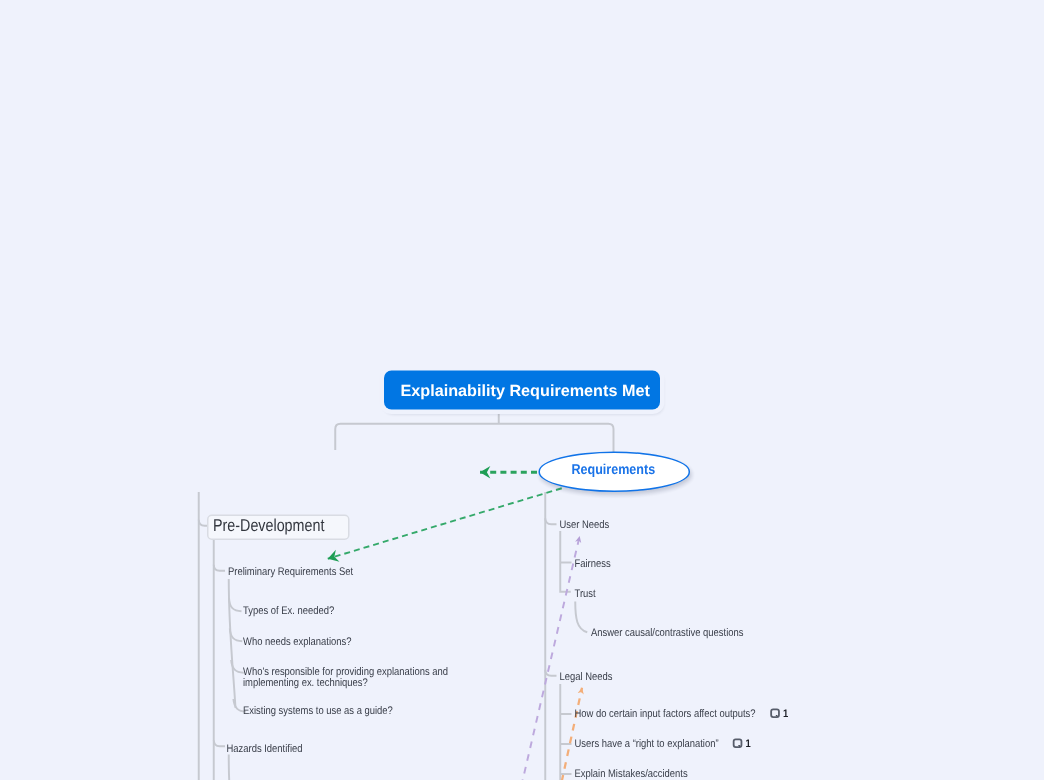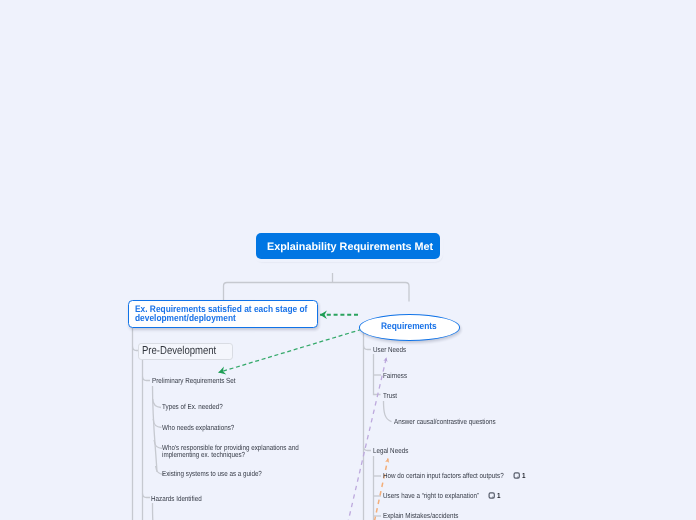--- a/index.html
+++ b/index.html
@@ -4,32 +4,32 @@
 <style>
   html,body{margin:0;padding:0;}
   body{width:696px;height:520px;background:#eff2fc;overflow:hidden;
        font-family:"Liberation Sans",sans-serif;position:relative;
        -webkit-font-smoothing:antialiased;text-rendering:geometricPrecision;}
   #canvas{position:absolute;left:0;top:0;width:696px;height:520px;
        opacity:.999;transform:translateZ(0);}
   svg.layer{position:absolute;left:0;top:0;width:696px;height:520px;overflow:visible;
             pointer-events:none;}
   .node{position:absolute;box-sizing:border-box;}
-  .root-node{left:256px;top:233px;width:184px;height:26px;background:#0076e3;
+  .root-node{left:256px;top:247px;width:184px;height:26px;background:#0076e3;
     border-radius:5px;
     box-shadow:0 0 0 3px #eff2fc, 1px 2px 3px rgba(40,50,80,.25);}
   .root-node span{position:absolute;left:11px;top:9.4px;color:#fff;font-weight:bold;
     font-size:10.8px;line-height:11px;white-space:nowrap;}
   .req-box{left:128px;top:300px;width:190px;height:28px;background:#fff;
     border:1.6px solid #1073e8;border-radius:4.5px;
     box-shadow:1px 2px 3px rgba(40,50,80,.22);}
   .req-box span{position:absolute;left:6px;color:#1a73e8;font-weight:bold;
     font-size:9.5px;line-height:9px;white-space:nowrap;
     transform:scaleX(0.88);transform-origin:left top;}
-  .ellipse{left:359px;top:314px;width:101px;height:26.5px;background:#fff;
+  .ellipse{left:359px;top:301px;width:101px;height:26.5px;background:#fff;
     border:1.6px solid #1073e8;border-radius:50%;
     box-shadow:1px 2px 3px rgba(40,50,80,.22);}
   .ellipse span{position:absolute;left:21px;top:6.6px;color:#1a73e8;font-weight:bold;
     font-size:9.5px;line-height:9px;white-space:nowrap;
     transform:scaleX(0.88);transform-origin:left top;}
   .stage-box{left:137.8px;top:343.2px;width:95px;height:16.5px;background:#f5f7fc;
     border:1px solid #d9dce3;border-radius:3.2px;}
   .stage-box span{position:absolute;left:3.7px;top:1.8px;font-size:11.5px;color:#32363e;
     line-height:11px;white-space:nowrap;transform:scaleX(0.83);transform-origin:left top;}
   .lbl{position:absolute;font-size:7.4px;color:#363b46;white-space:nowrap;
@@ -91,24 +91,20 @@
       <path d="M374.5,325.5 L218.5,372.5" stroke="#34a96a" stroke-width="1.25" stroke-dasharray="4,2.7" marker-end="url(#ahg)"></path>
       <path d="M339.6,558 L386.4,357.5" stroke="#bda9dd" stroke-width="1.3" stroke-dasharray="4.5,4.2" marker-end="url(#ahp)"></path>
       <path d="M370.8,538 L388,458.5" stroke="#f3ae79" stroke-width="1.5" stroke-dasharray="4.5,4.2" marker-end="url(#aho)"></path>
     </g>
   </svg>
 
   <div class="node root-node">
     <span>Explainability Requirements Met</span>
   </div>
 
-  <div class="node req-box">
-    <span style="top:4px">Ex. Requirements satisfied at each stage of</span>
-    <span style="top:13px">development/deployment</span>
-  </div>
 
   <div class="node ellipse">
     <span>Requirements</span>
   </div>
   <div class="node stage-box">
     <span>Pre-Development</span>
   </div>
 
   <div class="lbl" style="left:151.5px;top:377px">Preliminary Requirements Set</div>
   <div class="lbl" style="left:161.8px;top:403px">Types of Ex. needed?</div>

